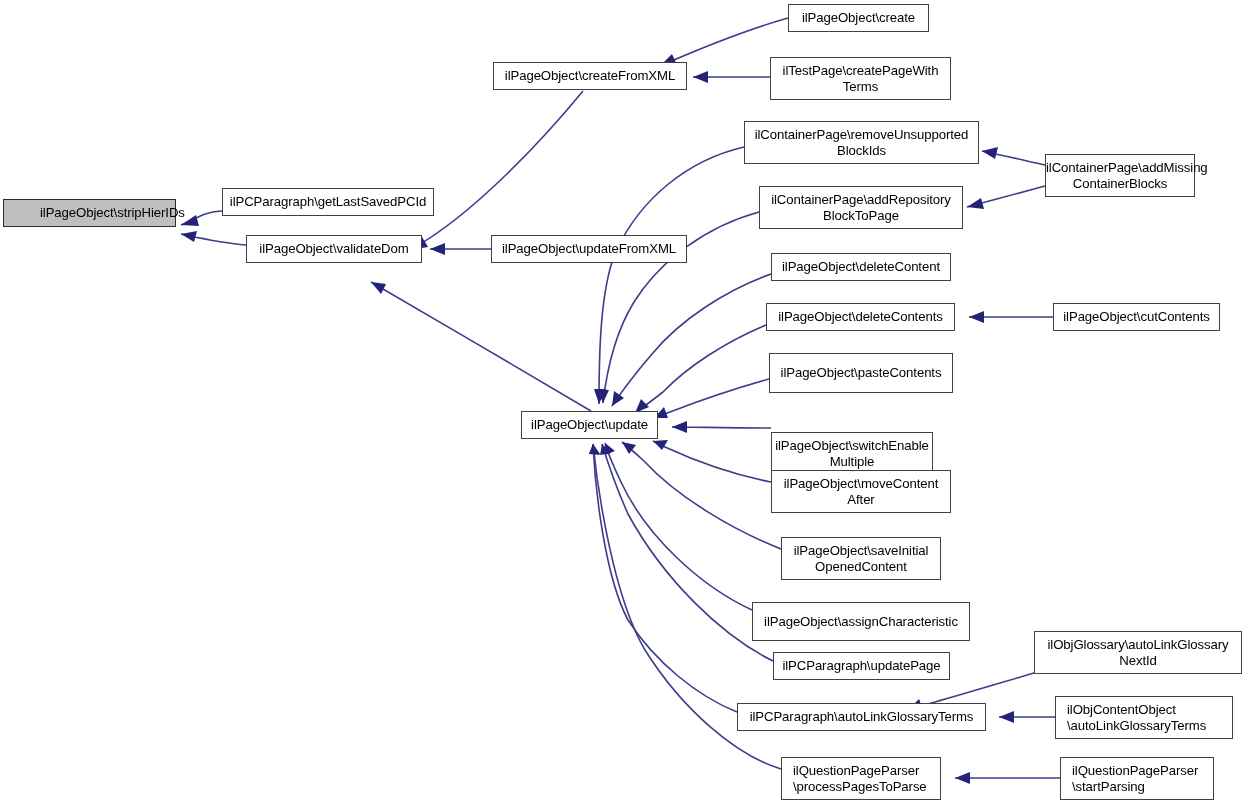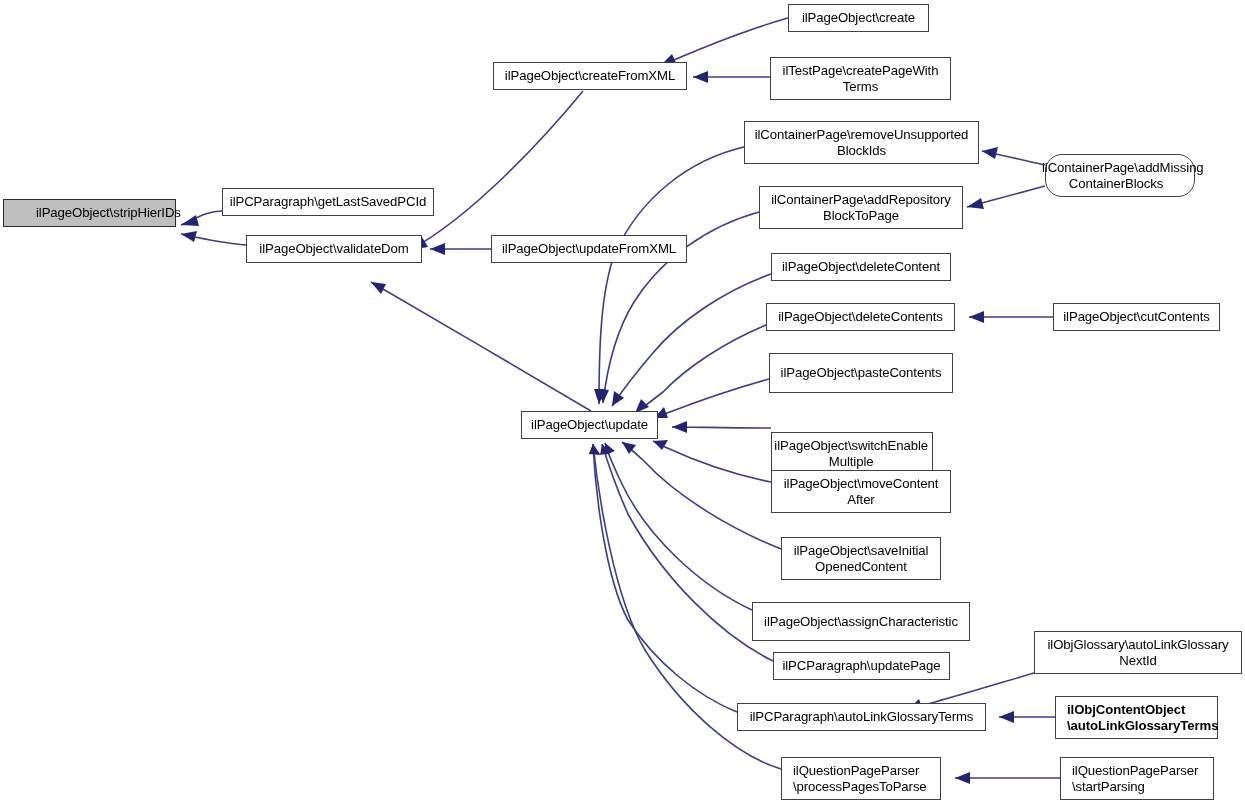--- a/index.html
+++ b/index.html
@@ -34,21 +34,21 @@
   .node {
     position: absolute;
     box-sizing: border-box;
     border: 1.3px solid #404040;
     background: #ffffff;
     color: #000000;
     font-size: 13.2px;
     line-height: 15.6px;
     display: flex;
     align-items: center;
-    justify-content: flex-end;
+    justify-content: center;
     text-align: center;
     letter-spacing: -0.1px;
     white-space: pre-line;
     z-index: 2;
   }
   .node.highlight {
     background: #bfbfbf;
     border-color: #2b2b2b;
   }
   .node.leftalign {
@@ -125,37 +125,37 @@
       <div class="node" style="left: 493px; top: 62px; width: 194px; height: 28px;"><span class="node-label">ilPageObject\createFromXML</span></div>
       <div class="node" style="left: 491px; top: 235px; width: 196px; height: 28px;"><span class="node-label">ilPageObject\updateFromXML</span></div>
       <div class="node" style="left: 788px; top: 4px; width: 141px; height: 28px;"><span class="node-label">ilPageObject\create</span></div>
       <div class="node" style="left: 770px; top: 57px; width: 181px; height: 43px;"><span class="node-label">ilTestPage\createPageWith
 Terms</span></div>
       <div class="node" style="left: 521px; top: 411px; width: 137px; height: 28px;"><span class="node-label">ilPageObject\update</span></div>
       <div class="node" style="left: 744px; top: 121px; width: 235px; height: 43px;"><span class="node-label">ilContainerPage\removeUnsupported
 BlockIds</span></div>
       <div class="node" style="left: 759px; top: 186px; width: 204px; height: 43px;"><span class="node-label">ilContainerPage\addRepository
 BlockToPage</span></div>
-      <div class="node" style="left: 1045px; top: 154px; width: 150px; height: 43px; border-radius: 17px;"><span class="node-label">ilContainerPage\addMissing
+      <div class="node" style="left: 1045px; top: 154px; width: 150px; height: 43px;"><span class="node-label">ilContainerPage\addMissing
 ContainerBlocks</span></div>
       <div class="node" style="left: 771px; top: 253px; width: 180px; height: 28px;"><span class="node-label">ilPageObject\deleteContent</span></div>
       <div class="node" style="left: 766px; top: 303px; width: 189px; height: 28px;"><span class="node-label">ilPageObject\deleteContents</span></div>
       <div class="node" style="left: 1053px; top: 303px; width: 167px; height: 28px;"><span class="node-label">ilPageObject\cutContents</span></div>
       <div class="node" style="left: 769px; top: 353px; width: 184px; height: 40px;"><span class="node-label">ilPageObject\pasteContents</span></div>
       <div class="node" style="left: 771px; top: 432px; width: 162px; height: 43px;"><span class="node-label">ilPageObject\switchEnable
 Multiple</span></div>
       <div class="node" style="left: 771px; top: 470px; width: 180px; height: 43px;"><span class="node-label">ilPageObject\moveContent
 After</span></div>
       <div class="node" style="left: 781px; top: 537px; width: 160px; height: 43px;"><span class="node-label">ilPageObject\saveInitial
 OpenedContent</span></div>
       <div class="node" style="left: 752px; top: 602px; width: 218px; height: 39px;"><span class="node-label">ilPageObject\assignCharacteristic</span></div>
       <div class="node" style="left: 773px; top: 652px; width: 177px; height: 28px;"><span class="node-label">ilPCParagraph\updatePage</span></div>
       <div class="node" style="left: 737px; top: 703px; width: 249px; height: 28px;"><span class="node-label">ilPCParagraph\autoLinkGlossaryTerms</span></div>
       <div class="node" style="left: 1034px; top: 631px; width: 208px; height: 43px;"><span class="node-label">ilObjGlossary\autoLinkGlossary
 NextId</span></div>
-      <div class="node leftalign" style="left: 1055px; top: 696px; width: 163px; height: 43px; font-weight: bold;"><span class="node-label">ilObjContentObject
+      <div class="node leftalign" style="left: 1055px; top: 696px; width: 178px; height: 43px;"><span class="node-label">ilObjContentObject
 \autoLinkGlossaryTerms</span></div>
       <div class="node leftalign" style="left: 781px; top: 757px; width: 160px; height: 43px;"><span class="node-label">ilQuestionPageParser
 \processPagesToParse</span></div>
       <div class="node leftalign" style="left: 1060px; top: 757px; width: 154px; height: 43px;"><span class="node-label">ilQuestionPageParser
 \startParsing</span></div>
     </div>
 </div>
 
 </body></html>

